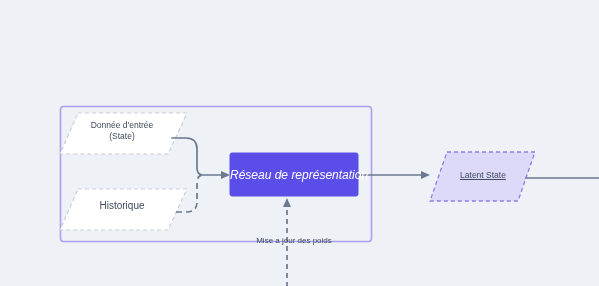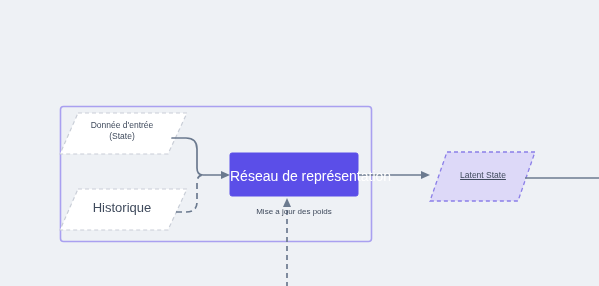--- a/index.html
+++ b/index.html
@@ -41,41 +41,42 @@
     left: 72px;
     top: 92px;
     width: 100px;
     font-size: 8.5px;
     color: #3f4a5c;
   }
   .lbl-hist {
     left: 72px;
     top: 172px;
     width: 100px;
-    font-size: 13px;
+    font-size: 10px;
     color: #3f4a5c;
   }
   .lbl-net {
     left: 230px;
     top: 140px;
     width: 128px;
-    font-size: 14px;
+    font-size: 12px;
     color: #ffffff;
+    font-style: italic;
   }
   .lbl-latent {
     left: 430px;
     top: 142px;
     width: 106px;
     font-size: 8.5px;
     color: #3f4a5c;
     text-decoration: underline;
   }
   .lbl-update {
     left: 222px;
-    top: 179px;
+    top: 208px;
     width: 144px;
     font-size: 8px;
     color: #3f4a5c;
   }
   .hit {
     position: absolute;
     background: transparent;
   }
 </style>
 </head>

